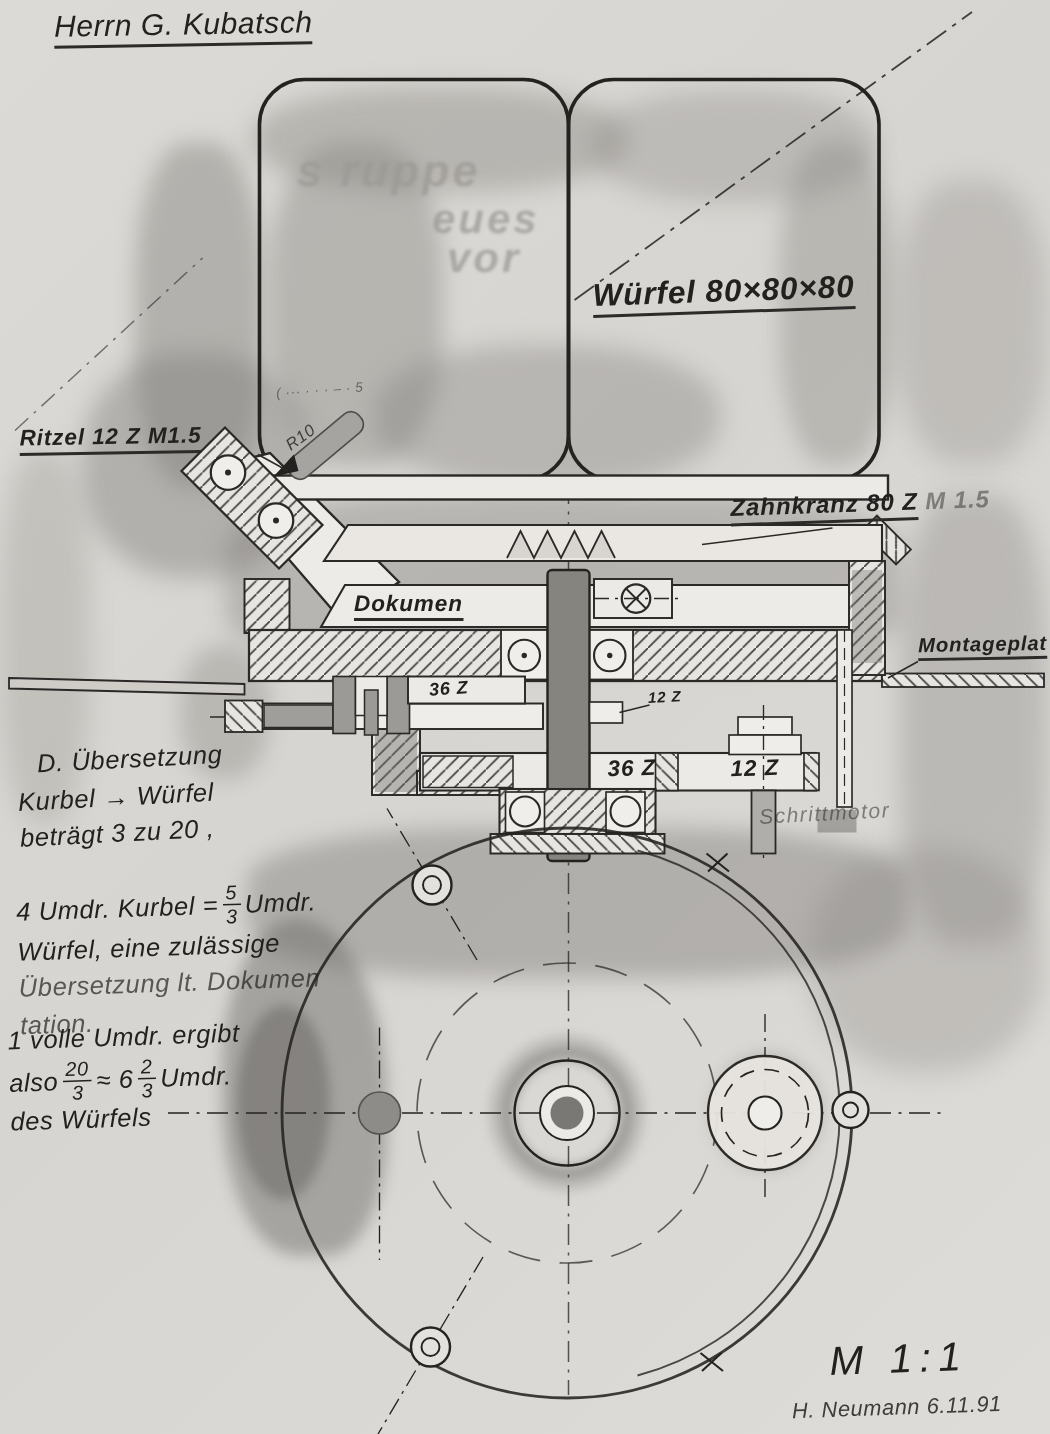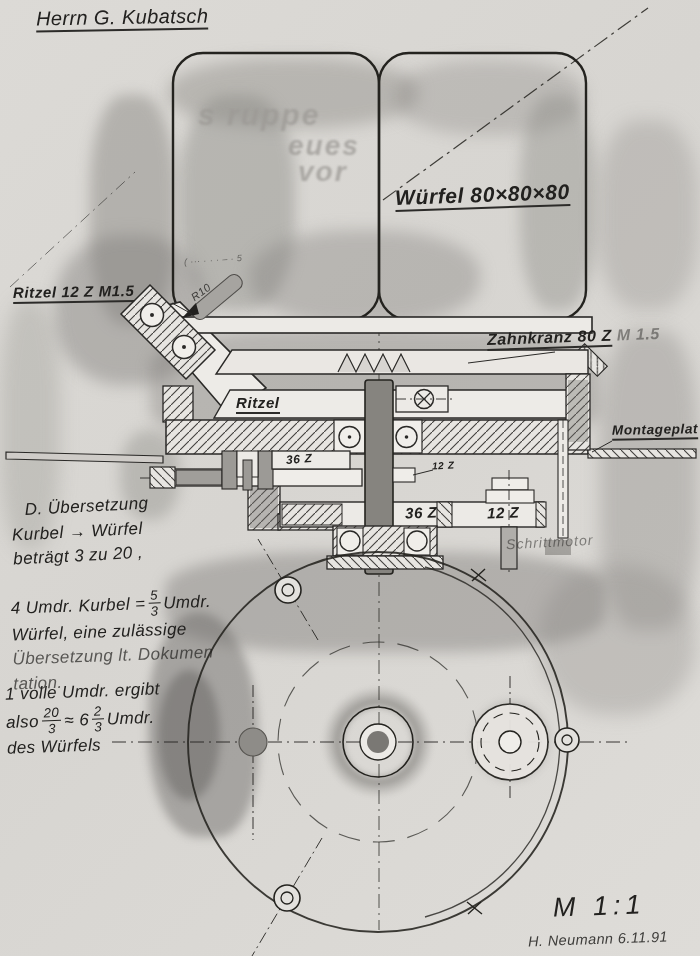--- a/index.html
+++ b/index.html
@@ -183,21 +183,21 @@
   </svg>
 
   <div class="lbl hand" style="left:36px;top:6px;font-size:20px;transform:rotate(-1deg);"><span class="u">Herrn  G. Kubatsch</span></div>
 
   <div class="lbl print" style="left:395px;top:183px;font-size:21px;transform:rotate(-2deg);"><span class="u">Würfel  80×80×80</span></div>
 
   <div class="lbl print" style="left:13px;top:283px;font-size:15px;transform:rotate(-1deg);"><span class="u">Ritzel 12 Z M1.5</span></div>
 
   <div class="lbl print" style="left:487px;top:328px;font-size:16px;transform:rotate(-2deg);"><span class="u">Zahnkranz 80 Z</span> <span class="faded">M 1.5</span></div>
 
-  <div class="lbl print" style="left:236px;top:394px;font-size:15px;"><span class="u">Ritzel</span></div>
+  <div class="lbl print" style="left:236px;top:394px;font-size:15px;"><span class="u">Dokumen</span></div>
 
   <div class="lbl print" style="left:612px;top:422px;font-size:13.5px;transform:rotate(-1deg);"><span class="u">Montageplat</span></div>
 
   <div class="lbl hand" style="left:190px;top:286px;font-size:11px;transform:rotate(-36deg);opacity:.8;">R10</div>
 
   <div class="lbl hand" style="left:184px;top:255px;font-size:9px;transform:rotate(-4deg);opacity:.55;">( ··· · · · – · 5</div>
 
   <div class="lbl print" style="left:286px;top:452px;font-size:12px;transform:rotate(-4deg);">36 Z</div>
   <div class="lbl print" style="left:432px;top:460px;font-size:10px;transform:rotate(-3deg);">12 Z</div>
   <div class="lbl print" style="left:405px;top:504px;font-size:15px;transform:rotate(-2deg);">36 Z</div>

